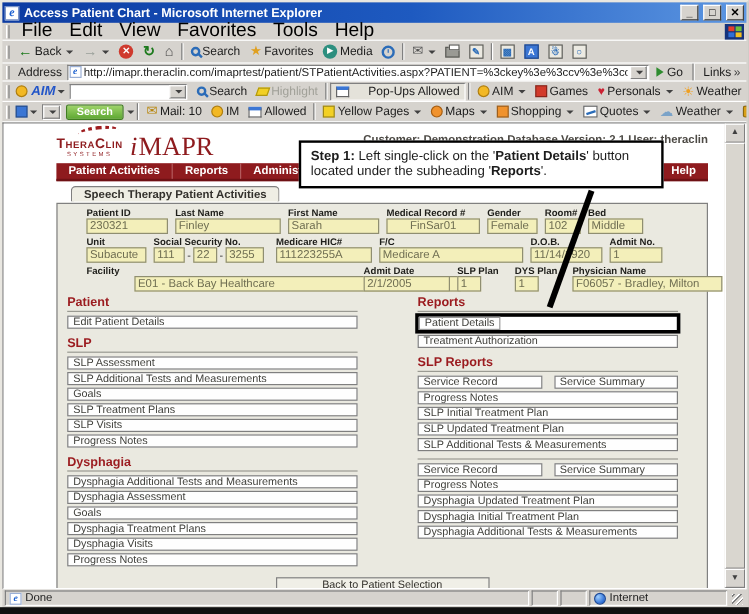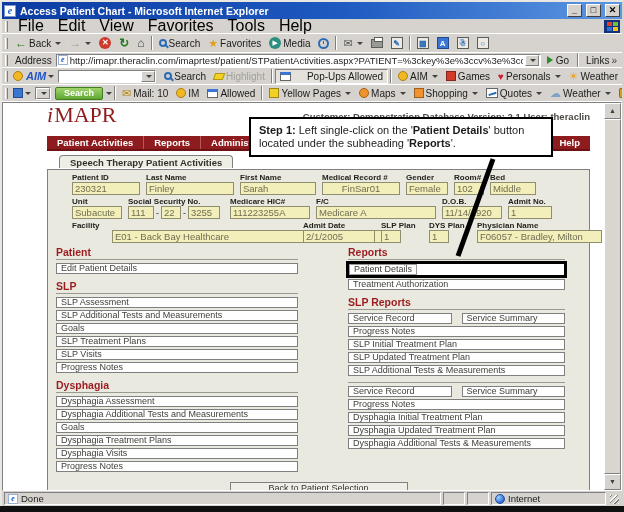--- a/index.html
+++ b/index.html
@@ -348,20 +348,25 @@
     <span class="tool">
         <span class="sq-ic sq-gold"></span>
       </span>
   </div>
 
   <div class="content">
     <div class="viewport">
 
       <div class="page-header">
         <div class="logo">
+          <div class="logo-left">
+            <span class="swoosh"></span>
+            <div class="theraclin">TheraClin</div>
+            <div class="systems">SYSTEMS</div>
+          </div>
           <div class="imapr"><i>i</i><span>MAPR</span></div>
         </div>
         <div class="customer">Customer: Demonstration Database Version: 2.1 User: theraclin</div>
       </div>
 
       <div class="navbar" id="navbar">
           <span class="nav-item">Patient Activities</span>
           <span class="nav-item">Reports</span>
           <span class="nav-item">Administration</span>
           <span class="nav-item">Home</span>
@@ -485,24 +490,24 @@
                   <button class="form-btn">SLP Visits</button>
                 </div>
                 <div class="btn-row">
                   <button class="form-btn">Progress Notes</button>
                 </div>
               </div>
               <div class="section">
                 <div class="sec-heading">Dysphagia</div>
                 <div class="sec-rule"></div>
                 <div class="btn-row">
+                  <button class="form-btn">Dysphagia Additional Tests and Measurements</button>
+                </div>
+                <div class="btn-row">
                   <button class="form-btn">Dysphagia Assessment</button>
-                </div>
-                <div class="btn-row">
-                  <button class="form-btn">Dysphagia Additional Tests and Measurements</button>
                 </div>
                 <div class="btn-row">
                   <button class="form-btn">Goals</button>
                 </div>
                 <div class="btn-row">
                   <button class="form-btn">Dysphagia Treatment Plans</button>
                 </div>
                 <div class="btn-row">
                   <button class="form-btn">Dysphagia Visits</button>
                 </div>
@@ -547,24 +552,24 @@
               <div class="section">
                 <div class="sec-rule"></div>
                 <div class="btn-row">
                   <button class="form-btn">Service Record</button>
                   <button class="form-btn">Service Summary</button>
                 </div>
                 <div class="btn-row">
                   <button class="form-btn">Progress Notes</button>
                 </div>
                 <div class="btn-row">
+                  <button class="form-btn">Dysphagia Updated Treatment Plan</button>
+                </div>
+                <div class="btn-row">
                   <button class="form-btn">Dysphagia Initial Treatment Plan</button>
-                </div>
-                <div class="btn-row">
-                  <button class="form-btn">Dysphagia Updated Treatment Plan</button>
                 </div>
                 <div class="btn-row">
                   <button class="form-btn">Dysphagia Additional Tests &amp; Measurements</button>
                 </div>
               </div>
             </div>
         </div>
         <div class="back-row">
           <span class="back-btn">Back to Patient Selection</span>
         </div>

